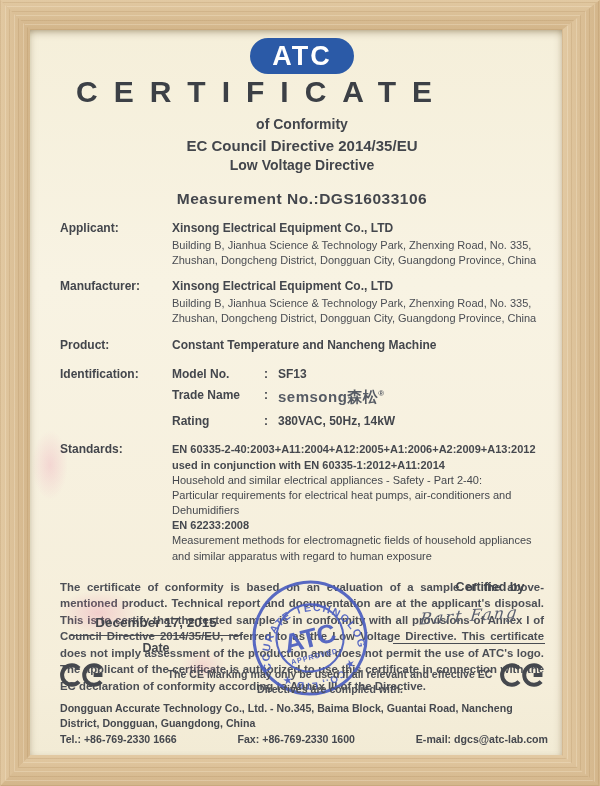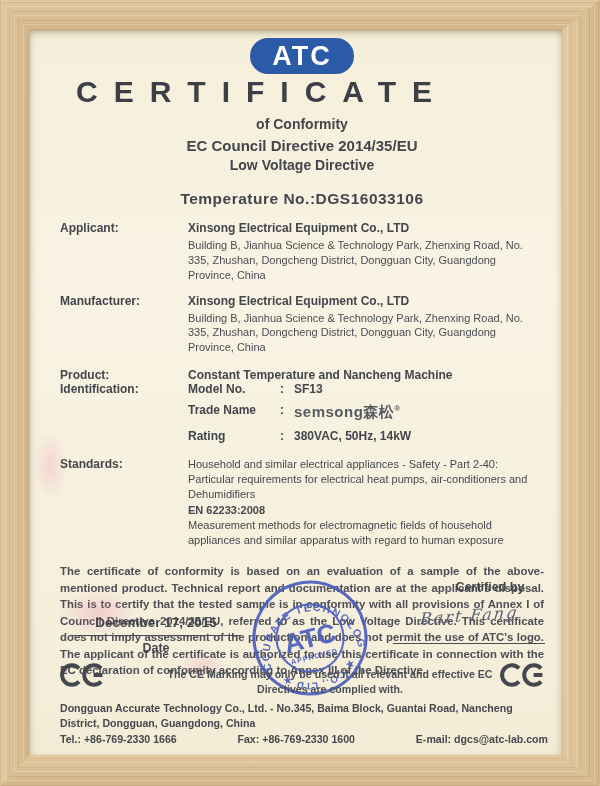--- a/index.html
+++ b/index.html
@@ -41,28 +41,28 @@
   .cert-title{
     margin-top:1px;font-weight:bold;font-size:30px;
     letter-spacing:16px;text-indent:16px;color:#3c4046;white-space:nowrap;
   }
   .sub1{margin-top:7px;text-align:center;font-weight:bold;font-size:14px;}
   .sub2{margin-top:5px;text-align:center;font-weight:bold;font-size:15px;}
   .sub3{margin-top:3px;text-align:center;font-weight:bold;font-size:14px;}
   .registration{margin-top:17px;text-align:center;font-weight:bold;font-size:15.5px;letter-spacing:.5px;}
 
   
-  .row{display:grid;grid-template-columns:104px 1fr;column-gap:24px;}
+  .row{display:grid;grid-template-columns:104px 1fr;column-gap:8px;}
   .lbl{font-weight:bold;font-size:12px;}
   .val-name{font-weight:bold;font-size:12px;}
   .val-addr{font-size:11px;line-height:1.35;margin-top:3px;color:#4a4d53;}
   .r-applicant{margin-top:13px;}
   .r-manufacturer{margin-top:11px;}
   .r-product{margin-top:13px;}
-  .r-ident{}
+  .r-ident{margin-top:15px;}
   .ident-grid{display:grid;grid-template-columns:92px 14px 1fr;row-gap:7px;font-size:12px;}
   .ident-grid .k{font-weight:bold;}
   .ident-grid .c{font-weight:bold;}
   .ident-grid .v{font-weight:bold;}
   .tradename{font-size:15px;font-weight:bold;letter-spacing:.5px;color:#565b64;}
   .tradename .reg{font-size:8px;vertical-align:super;}
   .r-standards{margin-top:14px;}
   .std{font-size:11px;line-height:1.38;color:#45484e;}
   .std .b{font-weight:bold;}
 
@@ -103,21 +103,21 @@
   <div class="smudge" style="left:2px;top:400px;width:36px;height:70px;background:radial-gradient(ellipse at center,rgba(231,120,165,.22),rgba(231,120,165,0) 70%);"></div>
   <div class="smudge" style="left:150px;top:620px;width:46px;height:30px;background:radial-gradient(ellipse at center,rgba(231,120,165,.2),rgba(231,120,165,0) 70%);"></div>
 
   <div class="logo-pill">
     <span>ATC</span>
   </div>
   <div class="cert-title">CERTIFICATE</div>
   <div class="sub1">of Conformity</div>
   <div class="sub2">EC Council Directive 2014/35/EU</div>
   <div class="sub3">Low Voltage Directive</div>
-  <div class="registration">Temperature No.:DGS16033106</div>
+  <div class="registration">Measurement No.:DGS16033106</div>
 
   <div class="row r-applicant">
     <div class="lbl">Applicant:</div>
     <div>
       <div class="val-name">Xinsong Electrical Equipment Co., LTD</div>
       <div class="val-addr">Building B, Jianhua Science &amp; Technology Park, Zhenxing Road, No. 335, Zhushan, Dongcheng District, Dongguan City, Guangdong Province, China</div>
     </div>
   </div>
 
   <div class="row r-manufacturer">
@@ -146,20 +146,21 @@
 
       <div class="k">Rating</div>
       <div class="c">:</div>
       <div class="v">380VAC, 50Hz, 14kW</div>
     </div>
   </div>
 
   <div class="row r-standards">
     <div class="lbl">Standards:</div>
     <div class="std">
+      <div class="b">EN 60335-2-40:2003+A11:2004+A12:2005+A1:2006+A2:2009+A13:2012 used in conjunction with EN 60335-1:2012+A11:2014</div>
       <div>Household and similar electrical appliances - Safety - Part 2-40:</div>
       <div>Particular requirements for electrical heat pumps, air-conditioners and Dehumidifiers</div>
       <div class="b">EN 62233:2008</div>
       <div>Measurement methods for electromagnetic fields of household appliances and similar apparatus with regard to human exposure</div>
     </div>
   </div>
 
   <div class="paragraph">The certificate of conformity is based on an evaluation of a sample of the above-mentioned product. Technical report and documentation are at the applicant's disposal. This is to certify that the tested sample is in conformity with all provisions of Annex I of Council Directive 2014/35/EU, referred to as the Low Voltage Directive. This certificate does not imply assessment of the production and does not permit the use of ATC's logo. The applicant of the certificate is authorized to use this certificate in connection with the EC declaration of conformity according to Annex III of the Directive.</div>
 
   <div class="f-certified">Certified by</div>

